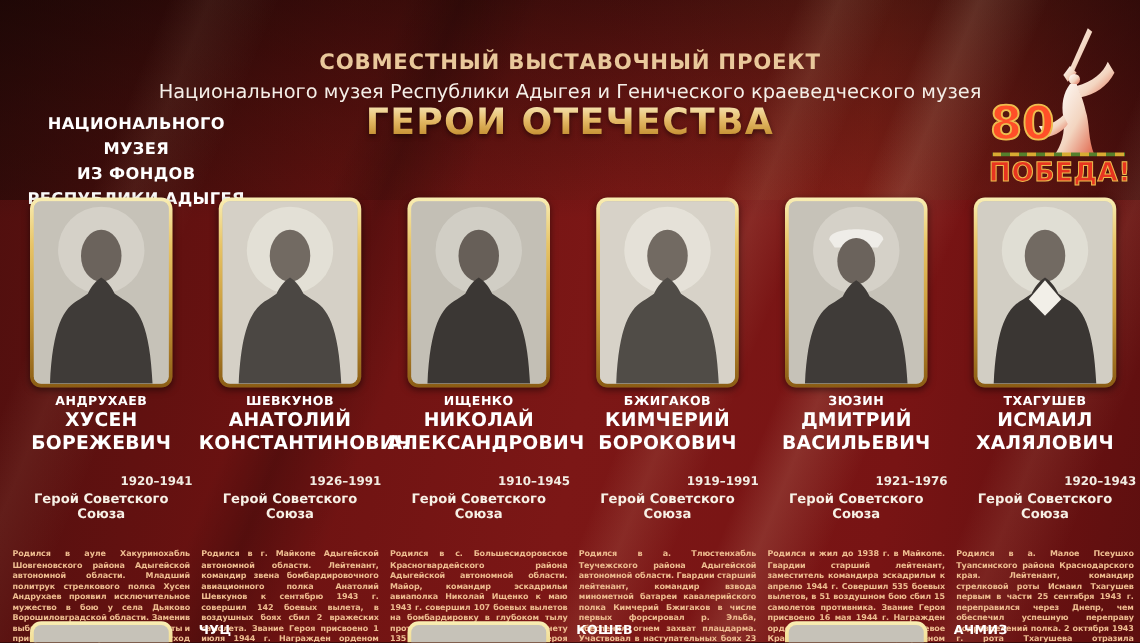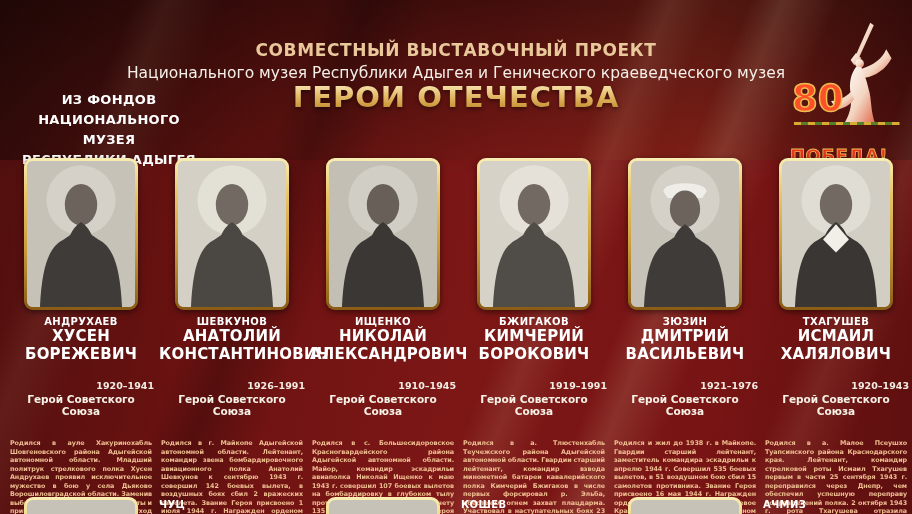--- a/index.html
+++ b/index.html
@@ -30,21 +30,21 @@
     font-size:29px;font-weight:bold;letter-spacing:1px;
     background:linear-gradient(180deg,#faeec4 5%,#e6bd6c 45%,#cd9a3e 75%,#a87a22 100%);
     -webkit-background-clip:text;background-clip:text;color:transparent;
     filter:drop-shadow(0 2px 2px rgba(0,0,0,.45));}
   .logo{position:absolute;top:20px;right:6px;width:116px;height:138px;}
   .logo-statue{position:absolute;top:0;right:2px;width:80px;height:112px;}
   .logo-80{position:absolute;left:2px;top:60px;font-size:37px;font-weight:bold;color:#ff4f28;
     -webkit-text-stroke:1.5px #edbd4e;line-height:1;}
   .logo-line{position:absolute;left:4px;right:6px;top:102px;height:3px;
     background:repeating-linear-gradient(90deg,#d8ab32 0 7px,#55802c 7px 14px);}
-  .logo-pobeda{position:absolute;left:0;right:0;top:125px;text-align:left;font-size:18px;
+  .logo-pobeda{position:absolute;left:0;right:0;top:106px;text-align:center;font-size:21px;
     font-weight:bold;color:#e73420;-webkit-text-stroke:.8px #edbd4e;letter-spacing:.5px;}
   .cards{position:absolute;left:8px;top:158px;display:grid;grid-template-columns:repeat(6,146px);column-gap:5px;}
   .card{text-align:center;}
   .frame{width:108px;height:146px;margin:0 auto;padding:3px;border-radius:9px;
     background:linear-gradient(180deg,#f9eeb4 0%,#e8c466 25%,#c99b3b 60%,#8a5c14 100%);
     box-shadow:0 2px 6px rgba(0,0,0,.5);}
   .photo{width:108px;height:146px;border-radius:6px;overflow:hidden;background:#c6c2b8;}
   .photo svg{display:block;width:100%;height:100%;}
   .card:nth-child(even) .photo svg{filter:brightness(1.06) contrast(.97);}
   .surname{margin-top:6px;font-size:10px;font-weight:bold;color:#ffffff;letter-spacing:.4px;}
@@ -70,22 +70,22 @@
 <div class="poster">
   <div class="top-shade"></div>
   <div class="rays"></div>
 
   <div class="header">
     <div class="header-line1">СОВМЕСТНЫЙ ВЫСТАВОЧНЫЙ ПРОЕКТ</div>
     <div class="header-line2">Национального музея Республики Адыгея и Генического краеведческого музея</div>
   </div>
 
   <div class="fund">
+    <div>НАЦИОНАЛЬНОГО МУЗЕЯ</div>
     <div>ИЗ ФОНДОВ</div>
-    <div>НАЦИОНАЛЬНОГО МУЗЕЯ</div>
     <div>РЕСПУБЛИКИ АДЫГЕЯ</div>
   </div>
 
   <div class="title">ГЕРОИ ОТЕЧЕСТВА</div>
 
   <div class="logo">
     <svg class="logo-statue" viewBox="0 0 90 120" aria-hidden="true">
       <defs>
         <linearGradient id="stg" x1="0" y1="0" x2="1" y2="1">
           <stop offset="0" stop-color="#ffffff"></stop>

